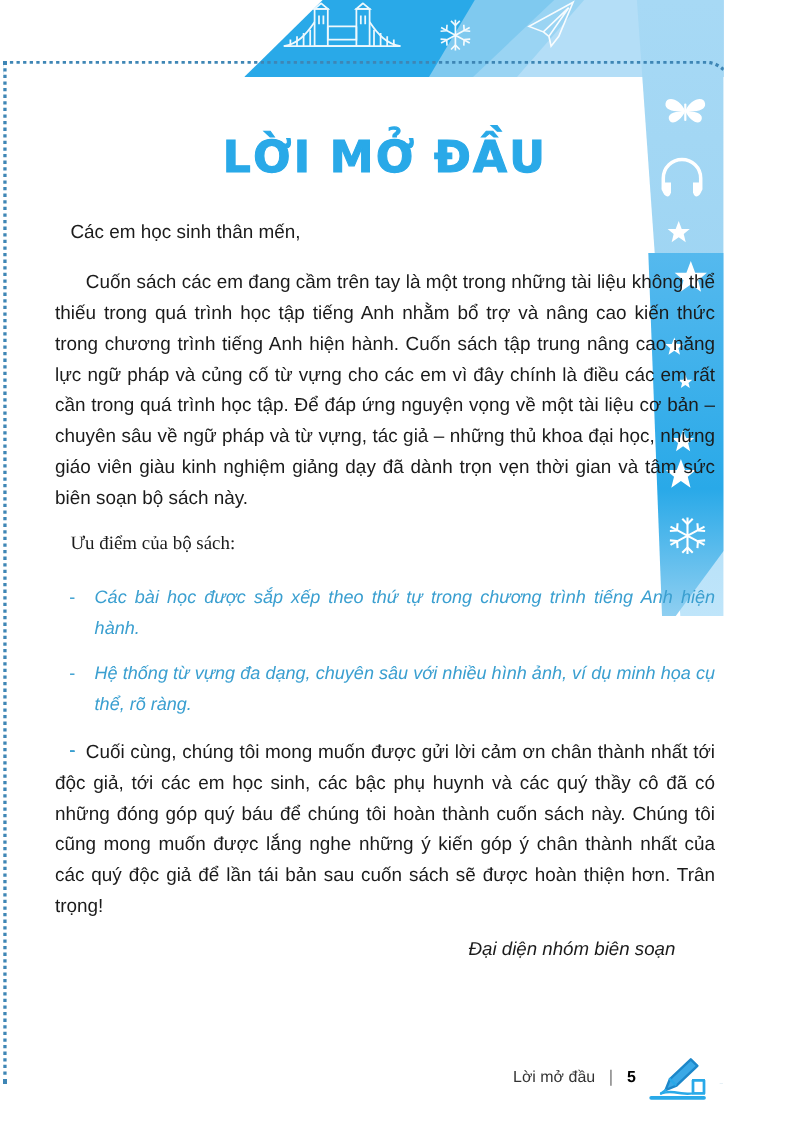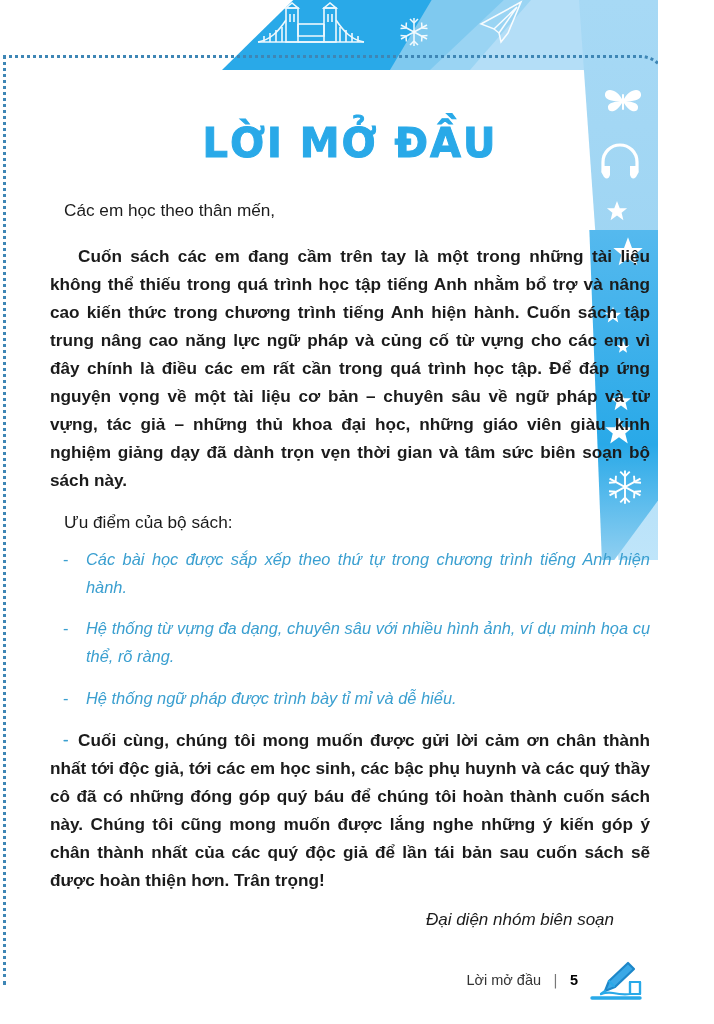--- a/index.html
+++ b/index.html
@@ -169,23 +169,23 @@
   }
 
   p.body-text {
     font-family: "Liberation Sans", sans-serif;
     font-size: 17.2px;
     line-height: 1.63;
     color: #1b1b1b;
     text-align: justify;
     margin-bottom: 13px;
   }
-  p.indent { text-indent: 28px; font-weight: bold; }
+  p.indent { text-indent: 28px; }
   p.salutation { text-indent: 14px; margin-bottom: 18px; }
-  p.lead-in { text-indent: 14px; margin-top: 14px; margin-bottom: 10px; }
+  p.lead-in { text-indent: 14px; margin-top: 14px; margin-bottom: 22px; font-family: Liberation Serif, serif; }
 
   ul.feature-list {
     list-style: none;
     margin: 4px 0 10px 0;
     padding: 0;
   }
   ul.feature-list li {
     position: relative;
     padding-left: 36px;
     margin-bottom: 14px;
@@ -361,38 +361,37 @@
   </div>
 
   <div class="dotted-frame"></div>
   <div class="dotted-left"></div>
   <div class="frame-dot"></div>
 
   <div class="content">
 
     <h1 class="doc-title">LỜI MỞ ĐẦU</h1>
 
-    <p class="body-text salutation">Các em học theo thân mến,</p>
+    <p class="body-text salutation">Các em học sinh thân mến,</p>
 
     <p class="body-text indent">Cuốn sách các em đang cầm trên tay là một trong những tài liệu không thể thiếu trong quá trình học tập tiếng Anh nhằm bổ trợ và nâng cao kiến thức trong chương trình tiếng Anh hiện hành. Cuốn sách tập trung nâng cao năng lực ngữ pháp và củng cố từ vựng cho các em vì đây chính là điều các em rất cần trong quá trình học tập. Để đáp ứng nguyện vọng về một tài liệu cơ bản – chuyên sâu về ngữ pháp và từ vựng, tác giả – những thủ khoa đại học, những giáo viên giàu kinh nghiệm giảng dạy đã dành trọn vẹn thời gian và tâm sức biên soạn bộ sách này.</p>
 
     <p class="body-text lead-in">Ưu điểm của bộ sách:</p>
 
     <ul class="feature-list">
       <li>
         <span class="dash">-</span>
         <span>Các bài học được sắp xếp theo thứ tự trong chương trình tiếng Anh hiện hành.</span>
       </li>
       <li>
         <span class="dash">-</span>
         <span>Hệ thống từ vựng đa dạng, chuyên sâu với nhiều hình ảnh, ví dụ minh họa cụ thể, rõ ràng.</span>
       </li>
       <li>
         <span class="dash">-</span>
-        <span>Hệ thống ngữ pháp được trình bày tỉ mỉ và dễ hiểu.</span>
       </li>
       <li>
         <span class="dash">-</span>
       </li>
       <li>
         <span class="dash">-</span>
       </li>
     </ul>
 
     <p class="body-text indent">Cuối cùng, chúng tôi mong muốn được gửi lời cảm ơn chân thành nhất tới độc giả, tới các em học sinh, các bậc phụ huynh và các quý thầy cô đã có những đóng góp quý báu để chúng tôi hoàn thành cuốn sách này. Chúng tôi cũng mong muốn được lắng nghe những ý kiến góp ý chân thành nhất của các quý độc giả để lần tái bản sau cuốn sách sẽ được hoàn thiện hơn. Trân trọng!</p>

